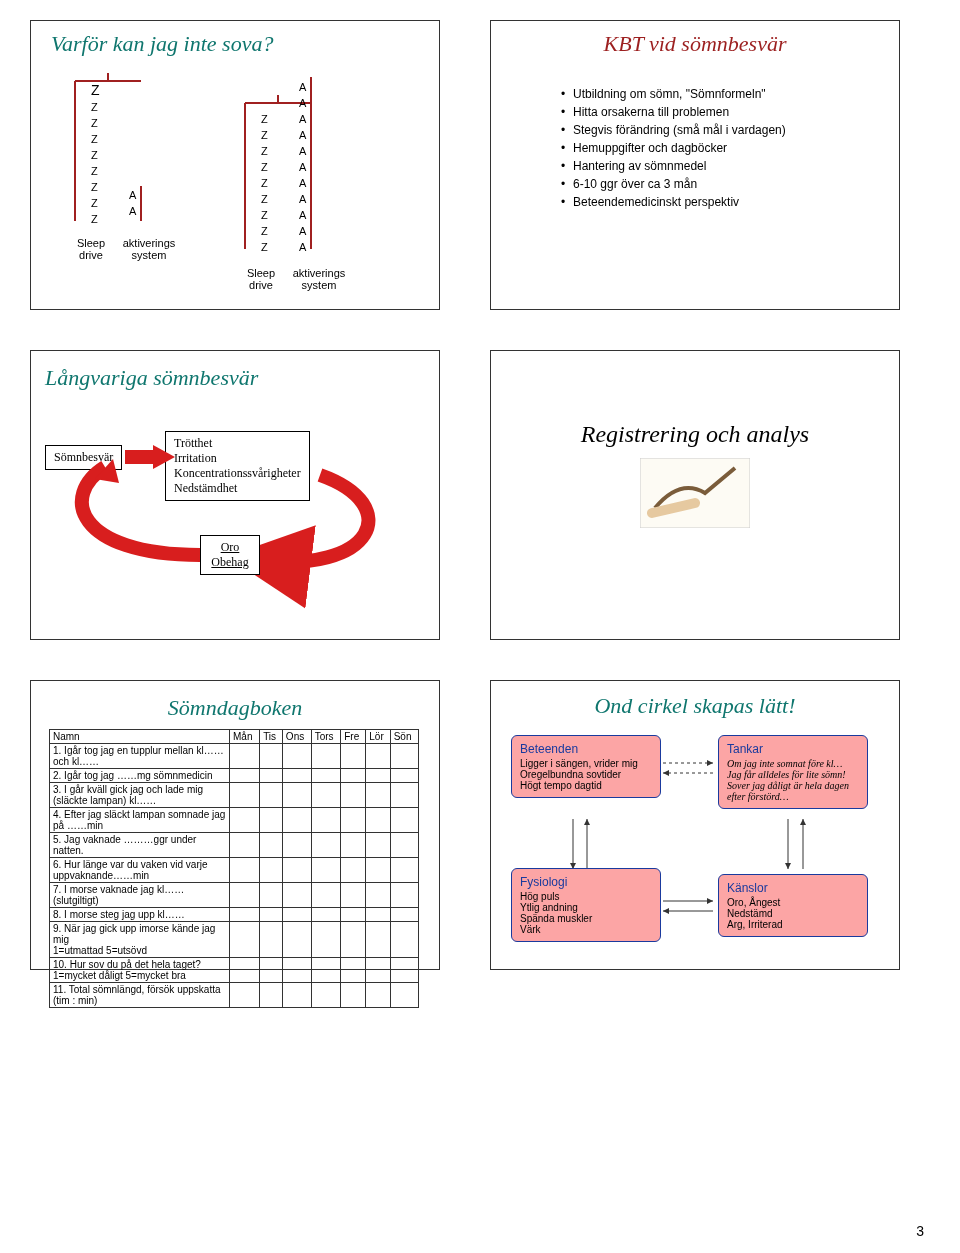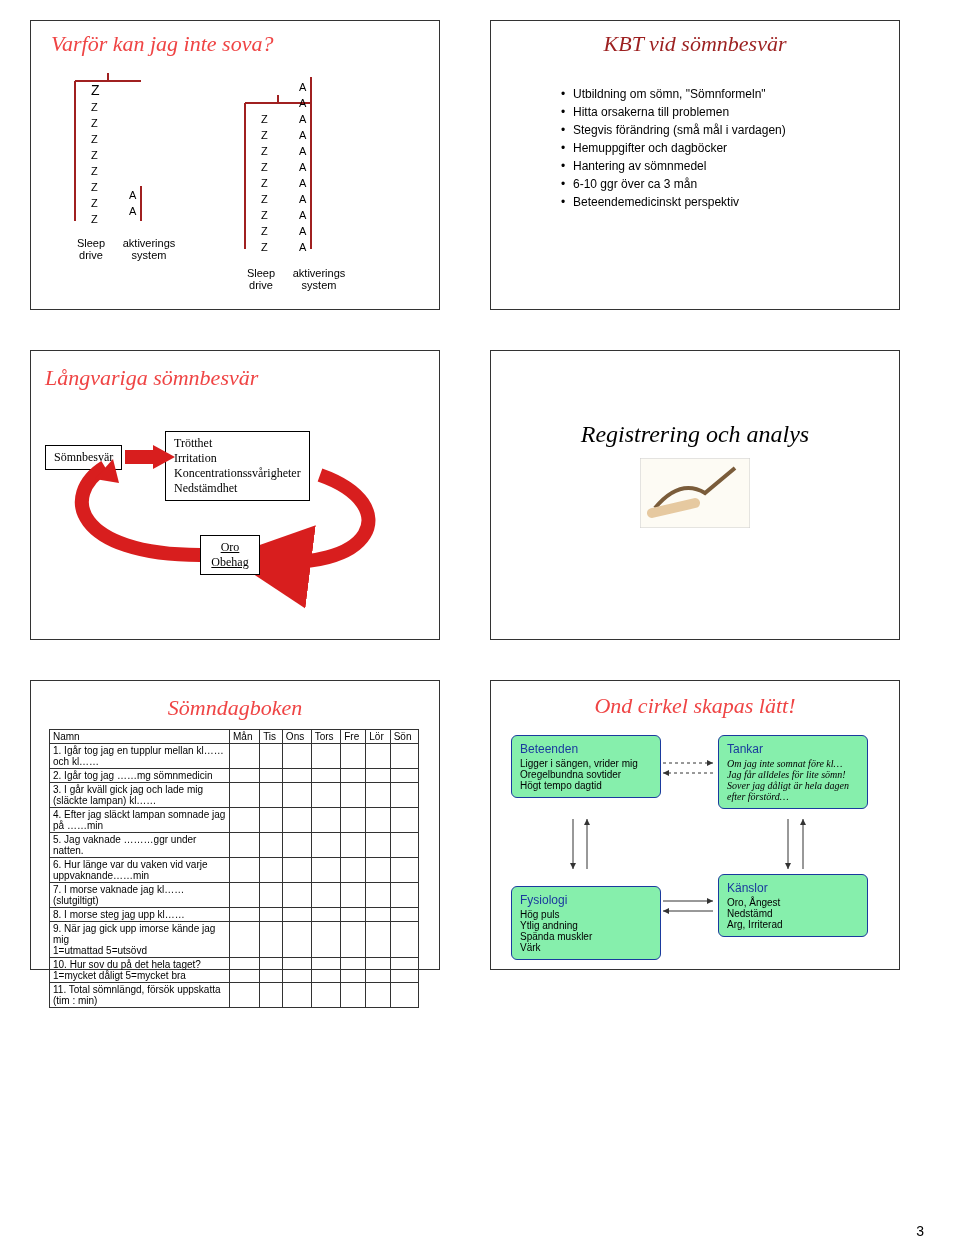--- a/index.html
+++ b/index.html
@@ -6,32 +6,32 @@
   body {
     width: 960px;
     background: white;
     font-family: Arial, sans-serif;
     font-size: 11px;
     color: #000;
     padding: 20px 30px;
   }
   .slide-row { display: flex; gap: 50px; margin-bottom: 40px; }
   .slide { border: 1px solid #333; width: 410px; height: 290px; position: relative; padding: 10px 20px; }
-  .title-italic { font-style: italic; font-family: 'Times New Roman', serif; font-size: 22px; color: #ef4444; margin-bottom: 14px; }
+  .title-italic { font-style: italic; font-family: 'Times New Roman', serif; font-size: 22px; color: #0f766e; margin-bottom: 14px; }
   .title-italic-red { font-style: italic; font-family: 'Times New Roman', serif; font-size: 22px; color: #9c1f1f; text-align: center; margin-bottom: 14px; }
   .title-italic-big { font-style: italic; font-family: 'Times New Roman', serif; font-size: 24px; color: #000; text-align: center; }
   .bullet-list { list-style: none; }
   .bullet-list li { font-size: 12px; margin-bottom: 4px; font-family: Arial, sans-serif; padding-left: 12px; position: relative; }
   .bullet-list li::before { content: "•"; position: absolute; left: 0; }
   .za-wrap { display: flex; gap: 8px; align-items: flex-end; }
   .label-small { font-size: 11px; text-align: center; margin-top: 4px; }
   
   .box-border { border: 1px solid #000; background: white; padding: 4px 8px; font-family: 'Times New Roman', serif; font-size: 12px; }
   
-  .cbt-box { background: #86efac; border: 1px solid #1a3a9e; border-radius: 6px; padding: 6px 8px; width: 150px; }
+  .cbt-box { background: #fca5a5; border: 1px solid #1a3a9e; border-radius: 6px; padding: 6px 8px; width: 150px; }
   .cbt-title { font-size: 12px; color: #1a3a9e; font-family: Arial; margin-bottom: 2px; }
   .cbt-body { font-size: 10px; font-family: Arial; }
   .table5 { border-collapse: collapse; font-size: 10px; width: 370px; }
   .table5 td, .table5 th { border: 1px solid #333; padding: 1px 3px; text-align: left; font-weight: normal; }
   .page-num { position: fixed; bottom: 14px; right: 36px; font-size: 14px; font-family: Arial; }
 </style>
 </head>
 <body>
 
 <div class="slide-row">
@@ -327,21 +327,21 @@
         <div class="cbt-body" style="white-space:pre-line;">Ligger i sängen, vrider mig
 Oregelbundna sovtider
 Högt tempo dagtid</div>
       </div>
       <div class="cbt-box" style="position:absolute; left:215px; top:6px; width:150px;">
         <div class="cbt-title">Tankar</div>
         <div class="cbt-body" style="font-style:italic; font-family:'Times New Roman',serif; white-space:pre-line;">Om jag inte somnat före kl…
 Jag får alldeles för lite sömn!
 Sover jag dåligt är hela dagen efter förstörd…</div>
       </div>
-      <div class="cbt-box" style="position:absolute; left:8px; top:157px;">
+      <div class="cbt-box" style="position:absolute; left:8px; top:139px;">
         <div class="cbt-title">Fysiologi</div>
         <div class="cbt-body" style="white-space:pre-line;">Hög puls
 Ytlig andning
 Spända muskler
 Värk</div>
       </div>
       <div class="cbt-box" style="position:absolute; left:215px; top:145px;">
         <div class="cbt-title">Känslor</div>
         <div class="cbt-body" style="white-space:pre-line;">Oro, Ångest
 Nedstämd

